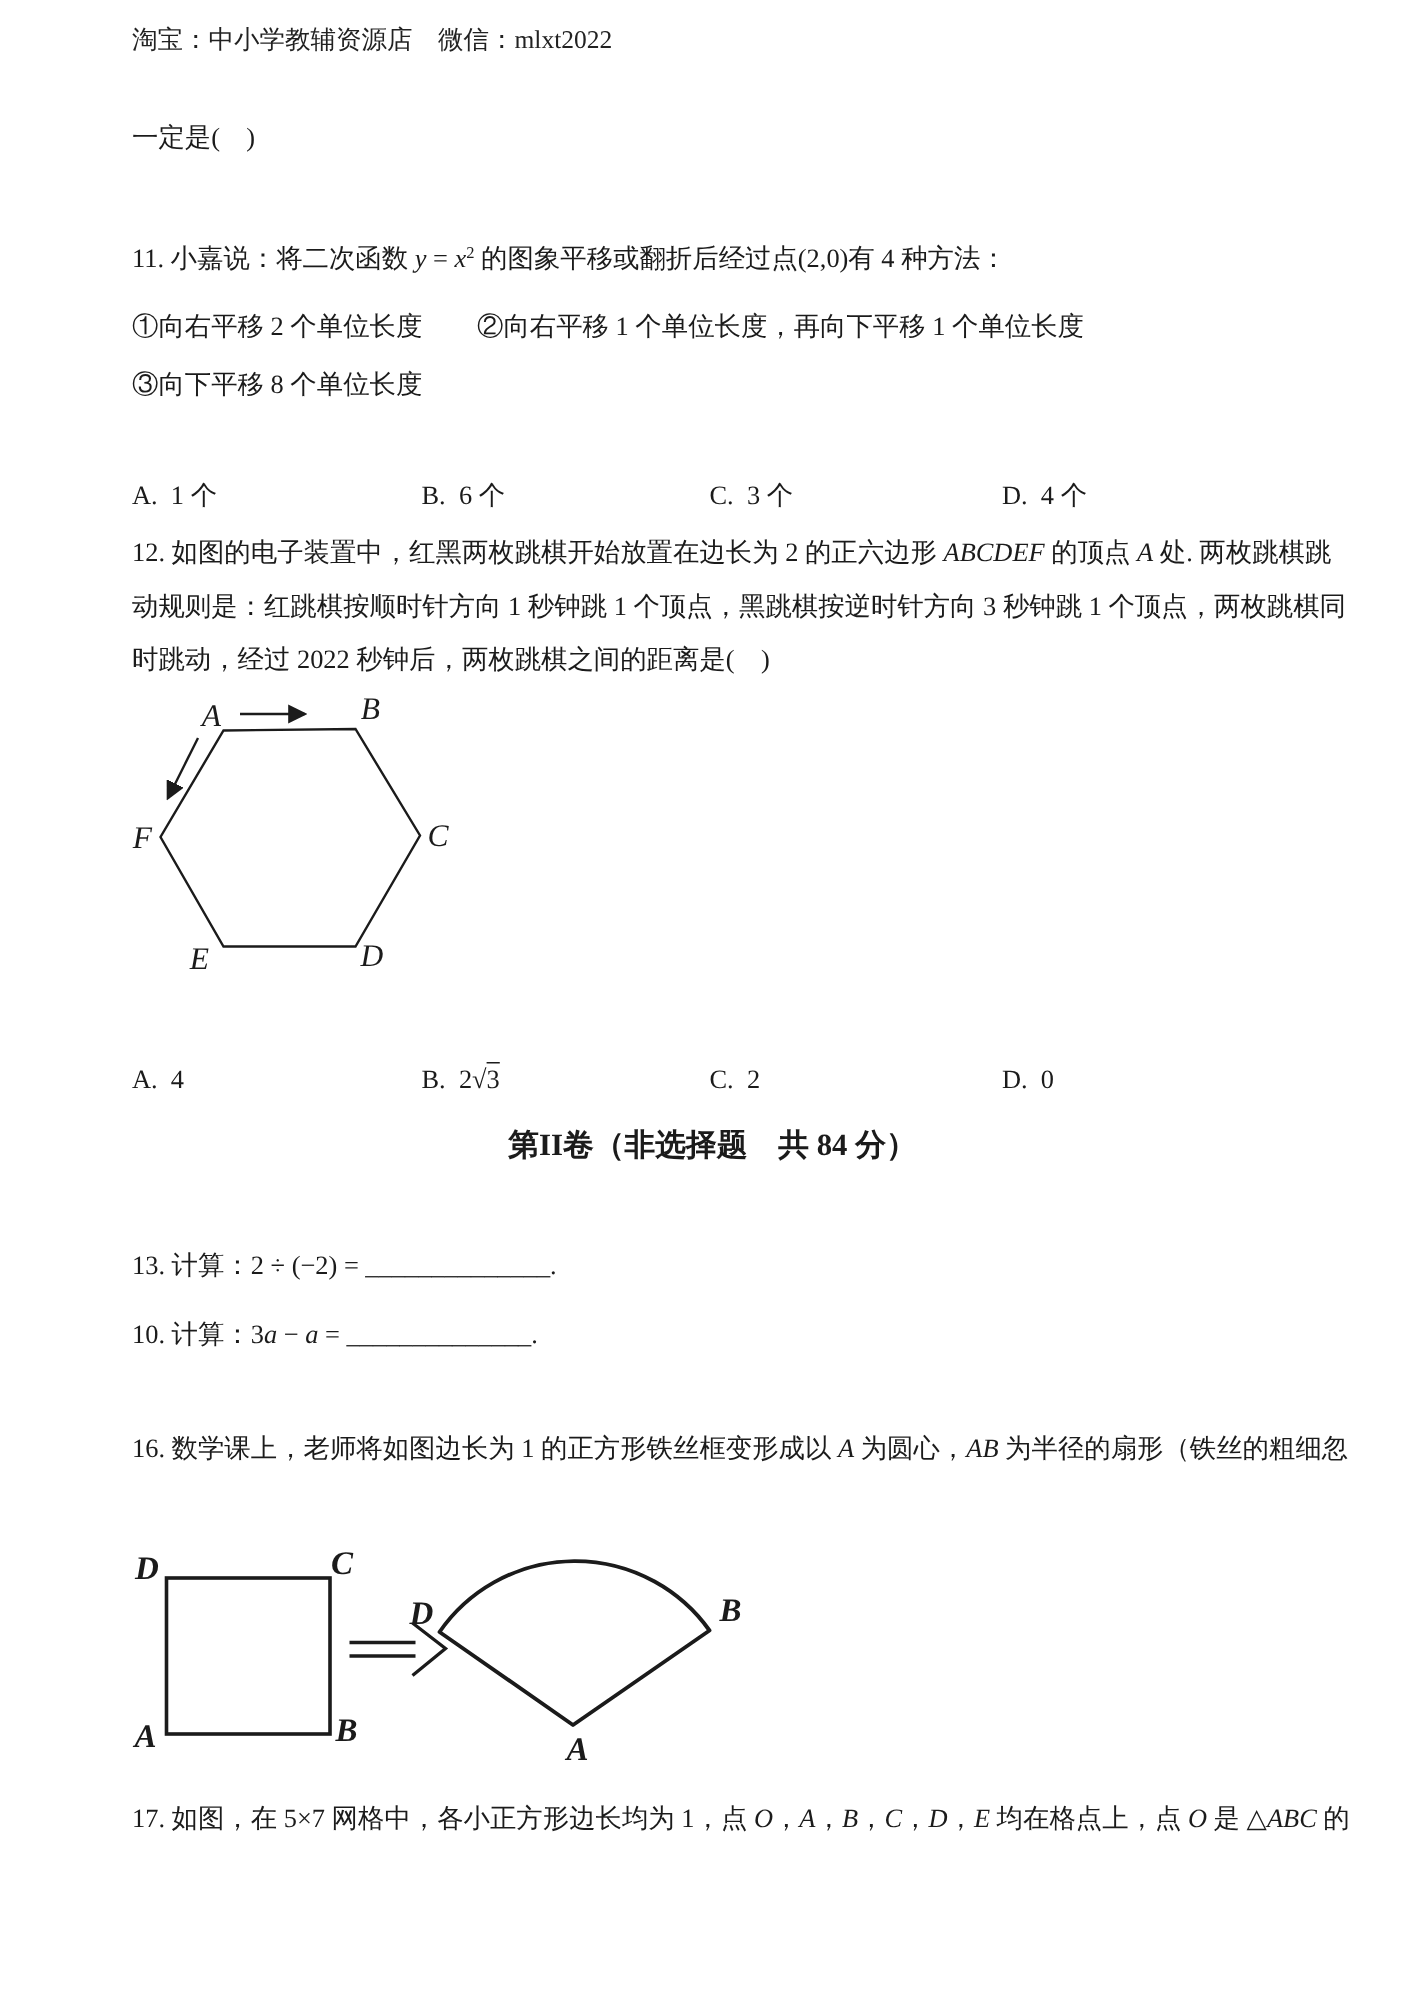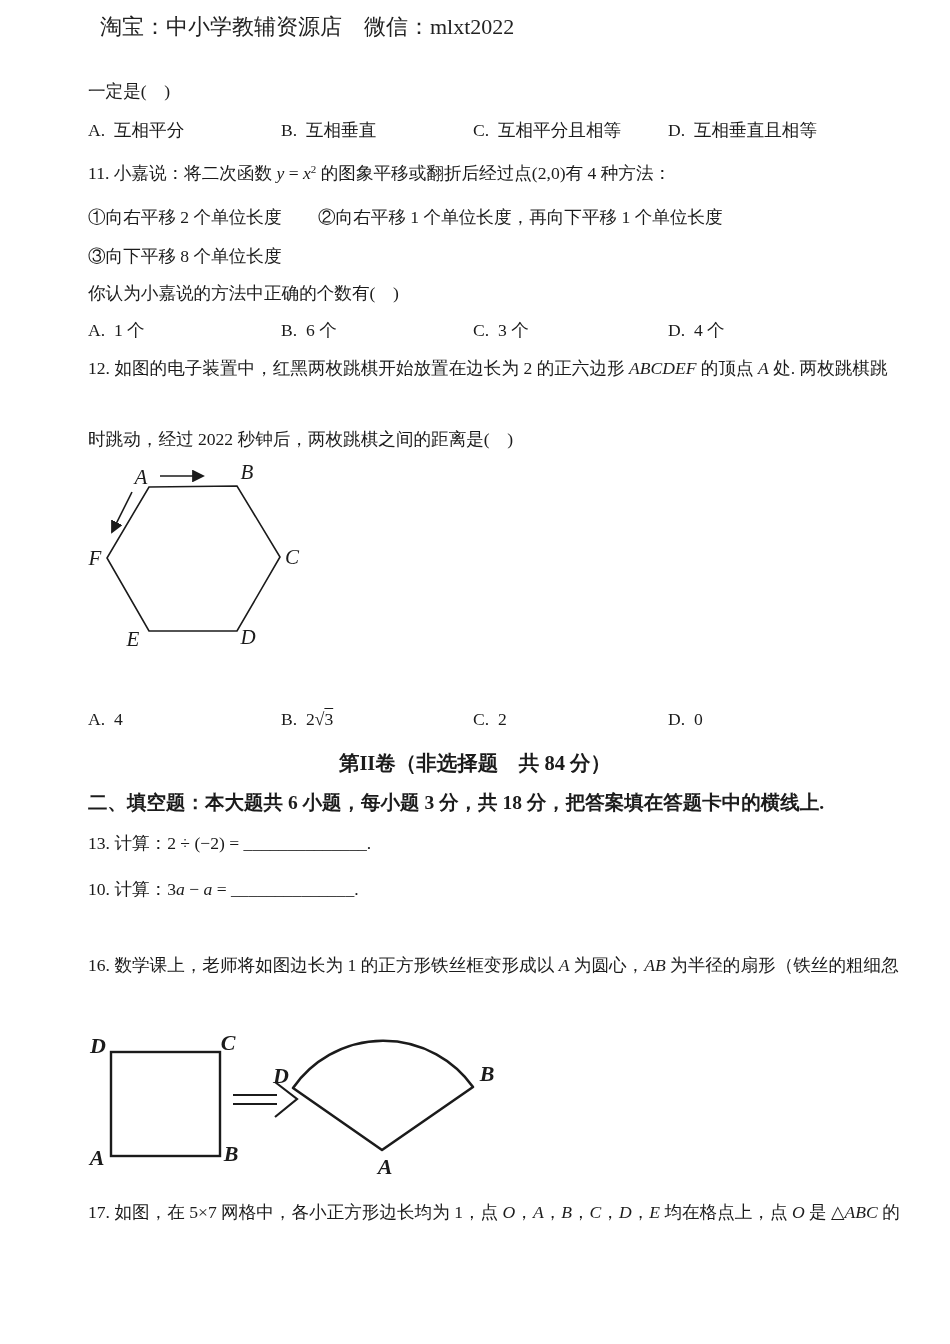--- a/index.html
+++ b/index.html
@@ -5,21 +5,21 @@
   html,body { margin:0; padding:0; background:#ffffff; }
   .page {
     position:relative; width:950px; height:1344px; background:#ffffff;
     font-family:"Liberation Serif","DejaVu Serif",serif; color:#1b1b1b;
     overflow:hidden;
   }
   .line {
     position:absolute; left:88px; font-size:17.6px; line-height:23px;
     white-space:pre;
   }
-  .header-line { font-size:22px; color:#222;margin-left:12px; }
+  .header-line { font-size:17px; color:#222; }
   .it  { font-style:italic; }
   .sup { font-size:11px; vertical-align:6px; }
   .ovl { text-decoration:overline; }
   .opt-row { position:absolute; left:88px; width:830px; height:23px; }
   .opt-row .opt { position:absolute; top:0; font-size:17.6px; white-space:pre; line-height:23px; }
   .opt.c1 { left:0; } .opt.c2 { left:193px; } .opt.c3 { left:385px; } .opt.c4 { left:580px; }
   .center-head {
     position:absolute; left:0; width:950px; text-align:center;
     font-weight:700; font-size:20.5px; white-space:pre;
   }
@@ -36,41 +36,35 @@
 </style>
 </head>
 <body>
 
 <div class="page">
 
   <div class="line header-line" style="top:15px">淘宝：中小学教辅资源店　微信：mlxt2022</div>
 
   <div class="line" style="top:80px">一定是(　)</div>
 
-  <div class="opt-row" style="top:119px">
-    <span class="opt c1"><span>A.  互相平分</span></span>
-    <span class="opt c2"><span>B.  互相垂直</span></span>
-    <span class="opt c3"><span>C.  互相平分且相等</span></span>
-    <span class="opt c4"><span>D.  互相垂直且相等</span></span>
-  </div>
 
   <div class="line" style="top:158px"><span>11. 小嘉说：将二次函数 </span><span class="it">y</span><span> = </span><span class="it">x</span><span class="sup">2</span><span> 的图象平移或翻折后经过点(2,0)有 4 种方法：</span></div>
   <div class="line" style="top:206px">①向右平移 2 个单位长度</div>
   <div class="line" style="top:206px; left:318px">②向右平移 1 个单位长度，再向下平移 1 个单位长度</div>
   <div class="line" style="top:245px">③向下平移 8 个单位长度</div>
-  <div class="line" style="top:282px">你认为小嘉说的方法中正确的个数有(　)</div>
 
   <div class="opt-row" style="top:319px">
     <span class="opt c1"><span>A.  1 个</span></span>
     <span class="opt c2"><span>B.  6 个</span></span>
     <span class="opt c3"><span>C.  3 个</span></span>
     <span class="opt c4"><span>D.  4 个</span></span>
   </div>
 
   <div class="line" style="top:357px"><span>12. 如图的电子装置中，红黑两枚跳棋开始放置在边长为 2 的正六边形 </span><span class="it">ABCDEF</span><span> 的顶点 </span><span class="it">A</span><span> 处. 两枚跳棋跳</span></div>
+  <div class="line" style="top:393px">动规则是：红跳棋按顺时针方向 1 秒钟跳 1 个顶点，黑跳棋按逆时针方向 3 秒钟跳 1 个顶点，两枚跳棋同</div>
   <div class="line" style="top:428px">时跳动，经过 2022 秒钟后，两枚跳棋之间的距离是(　)</div>
 
   <svg class="fig" style="left:60px; top:452px" width="280" height="210" viewBox="0 0 280 210">
     <defs>
       <marker id="ah" viewBox="0 0 10 10" refX="8.5" refY="5" markerWidth="8" markerHeight="8" orient="auto-start-reverse">
         <path d="M0,0 L10,5 L0,10 Z" fill="#1b1b1b"></path>
       </marker>
     </defs>
     <polygon class="stroke" stroke-width="1.6" points="89,35 177,34 220,105 177,179 89,179 47,106"></polygon>
     <line class="stroke" stroke-width="1.6" x1="100" y1="24" x2="143" y2="24" marker-end="url(#ah)"></line>
@@ -84,21 +78,20 @@
   </svg>
 
   <div class="opt-row" style="top:708px">
     <span class="opt c1"><span>A.  4</span></span>
     <span class="opt c2"><span>B.  2</span><span>√</span><span class="ovl">3</span></span>
     <span class="opt c3"><span>C.  2</span></span>
     <span class="opt c4"><span>D.  0</span></span>
   </div>
 
   <div class="center-head" style="top:749px">第II卷（非选择题　共 84 分）</div>
-  <div class="bold-head" style="top:789px">二、填空题：本大题共 6 小题，每小题 3 分，共 18 分，把答案填在答题卡中的横线上.</div>
 
   <div class="line" style="top:832px"><span>13. 计算：</span><span>2 ÷ (−2) = </span><span>______________.</span></div>
   <div class="line" style="top:878px"><span>10. 计算：</span><span>3</span><span class="it">a</span><span> − </span><span class="it">a</span><span> = </span><span>______________.</span></div>
   <div class="line" style="top:954px"><span>16. 数学课上，老师将如图边长为 1 的正方形铁丝框变形成以 </span><span class="it">A</span><span> 为圆心，</span><span class="it">AB</span><span> 为半径的扇形（铁丝的粗细忽</span></div>
 
   <svg class="fig fig16" style="left:75px; top:1028px" width="450" height="160" viewBox="0 0 450 160">
     <rect class="stroke" stroke-width="2.4" x="36" y="24" width="109" height="104"></rect>
     <text x="23" y="17" dominant-baseline="central">D</text>
     <text x="153" y="14" dominant-baseline="central">C</text>
     <text x="22" y="129" dominant-baseline="central">A</text>

